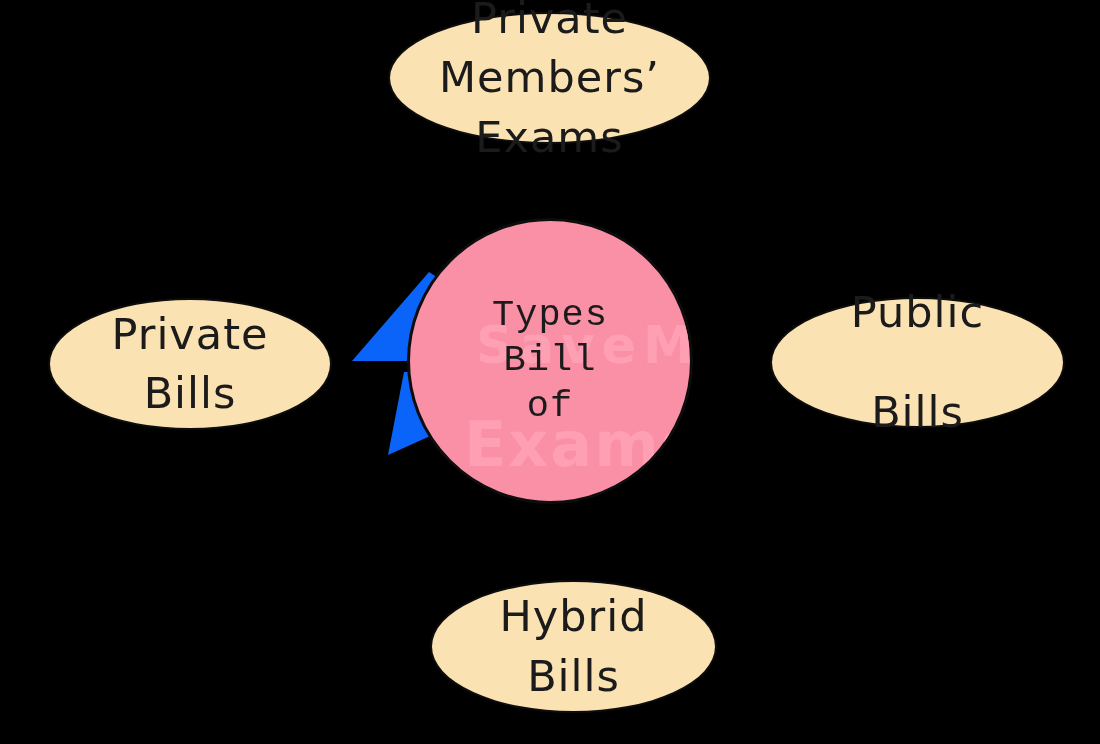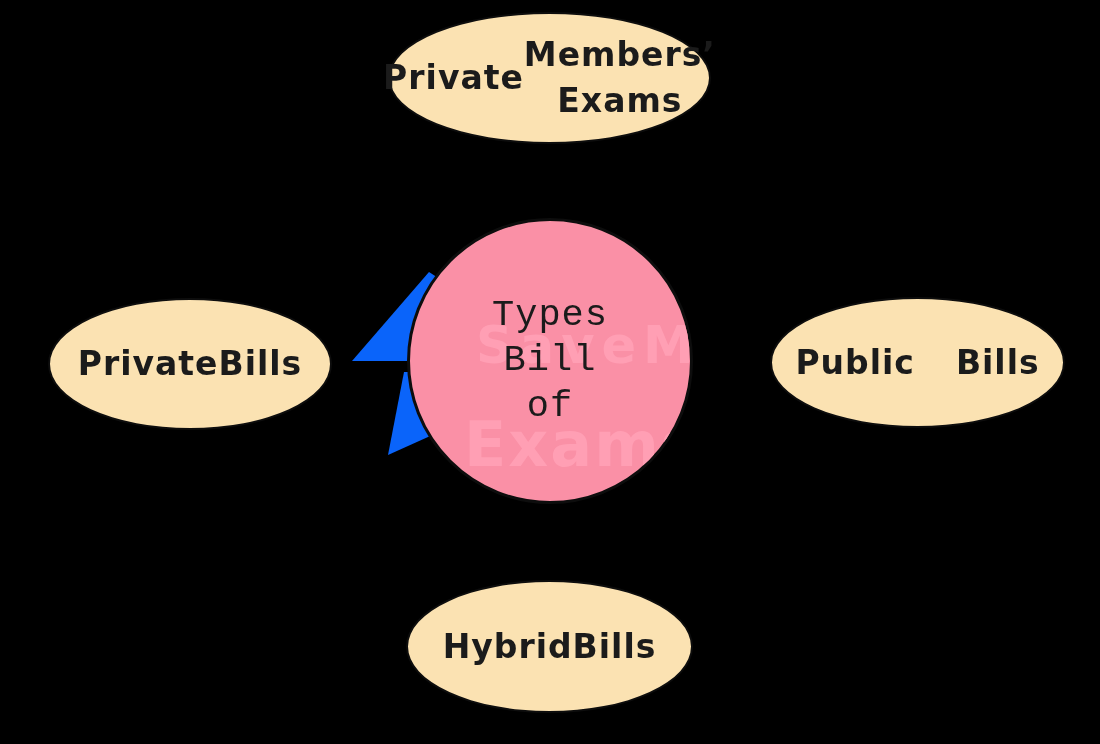--- a/index.html
+++ b/index.html
@@ -22,34 +22,33 @@
   }
   .arrow-svg{
     position:absolute;left:0;top:0;width:1100px;height:744px;
     z-index:1;color:var(--arrow-blue);pointer-events:none;
   }
   .node{
     position:absolute;
     background:var(--peach);
     border:2.5px solid var(--outline);
     border-radius:50%;
-    display:flex;
+    display:flex;flex-direction:column;
     align-items:center;justify-content:center;
     text-align:center;
     color:var(--text);
-    font-size:33px;
+    font-size:43px;
     line-height:1.38;
     letter-spacing:1px;
     z-index:2;
-    font-weight:bold;
   }
   .node-top{left:388px;top:12px;width:323px;height:132px;}
   .node-left{left:48px;top:298px;width:284px;height:132px;}
   .node-right{left:770px;top:297px;width:295px;height:131px;gap:41px;}
-  .node-bottom{left:406px;top:580px;width:287px;height:133px;text-align:center;}
+  .node-bottom{left:430px;top:580px;width:287px;height:133px;text-align:center;}
   .center-node{
     position:absolute;
     left:407px;top:218px;width:286px;height:286px;
     background:var(--pink);
     border:3px solid var(--outline);
     border-radius:50%;
     overflow:hidden;
     display:flex;align-items:center;justify-content:center;
     text-align:center;
     color:var(--text);

